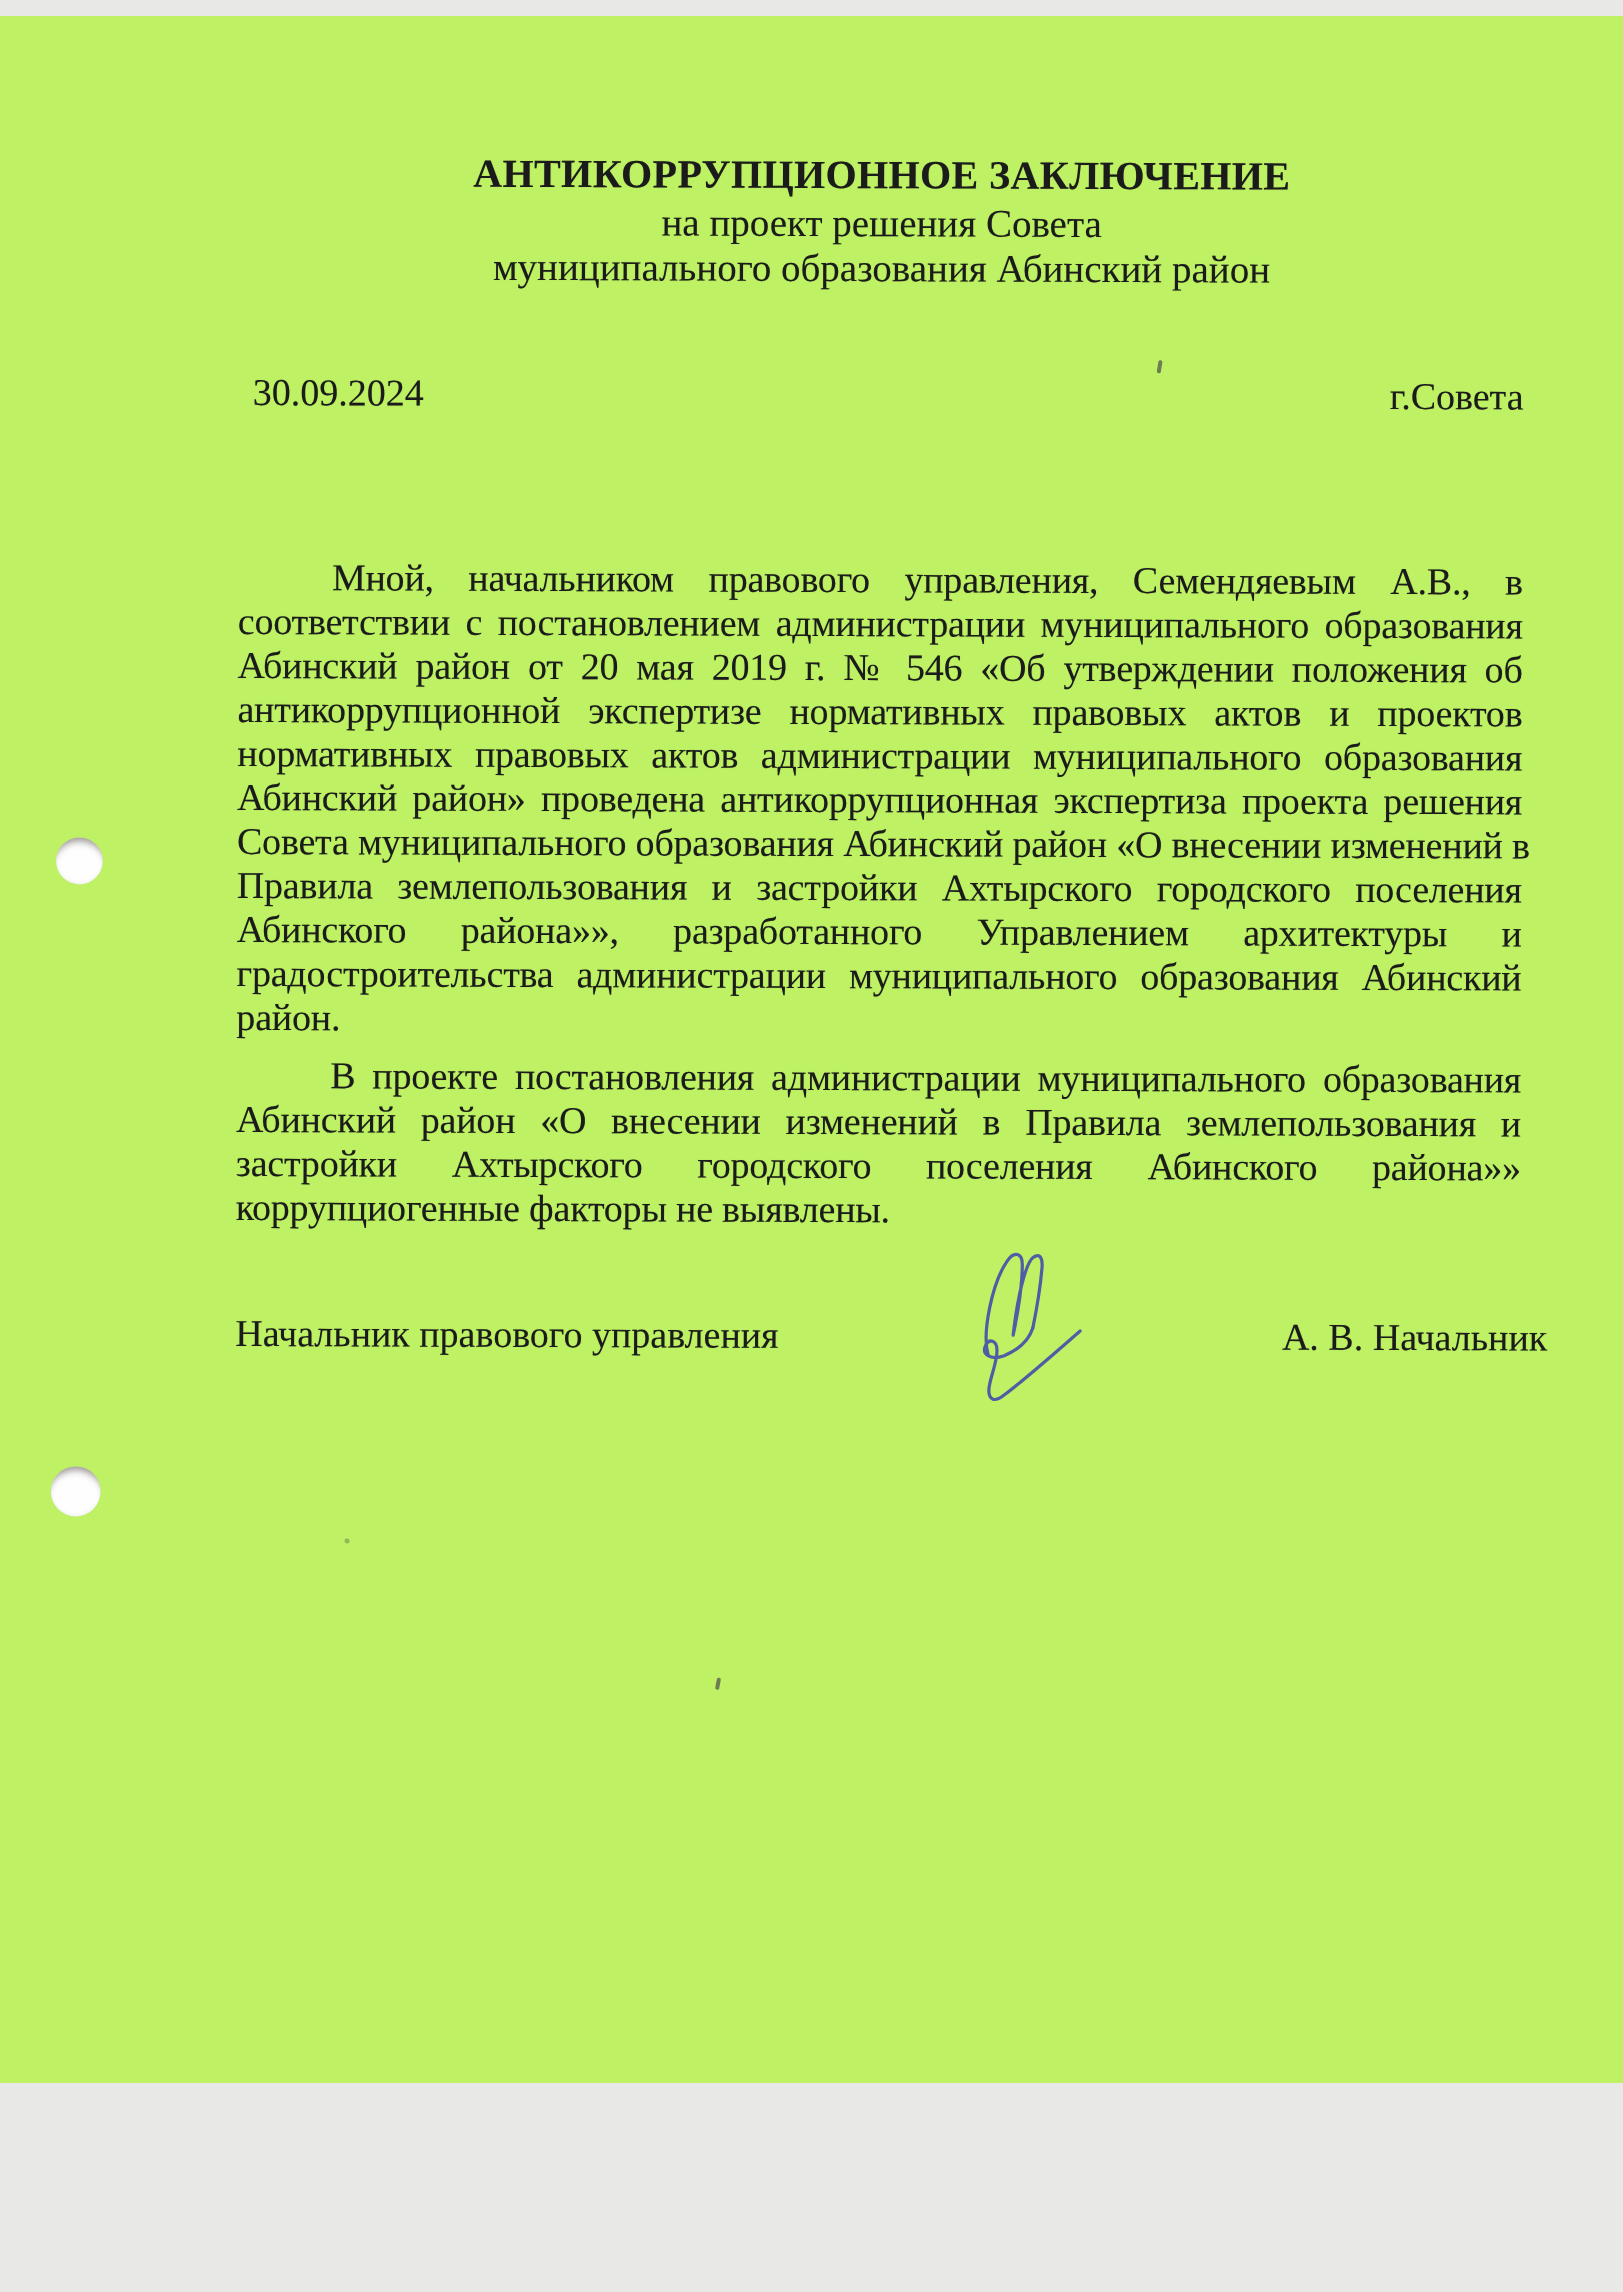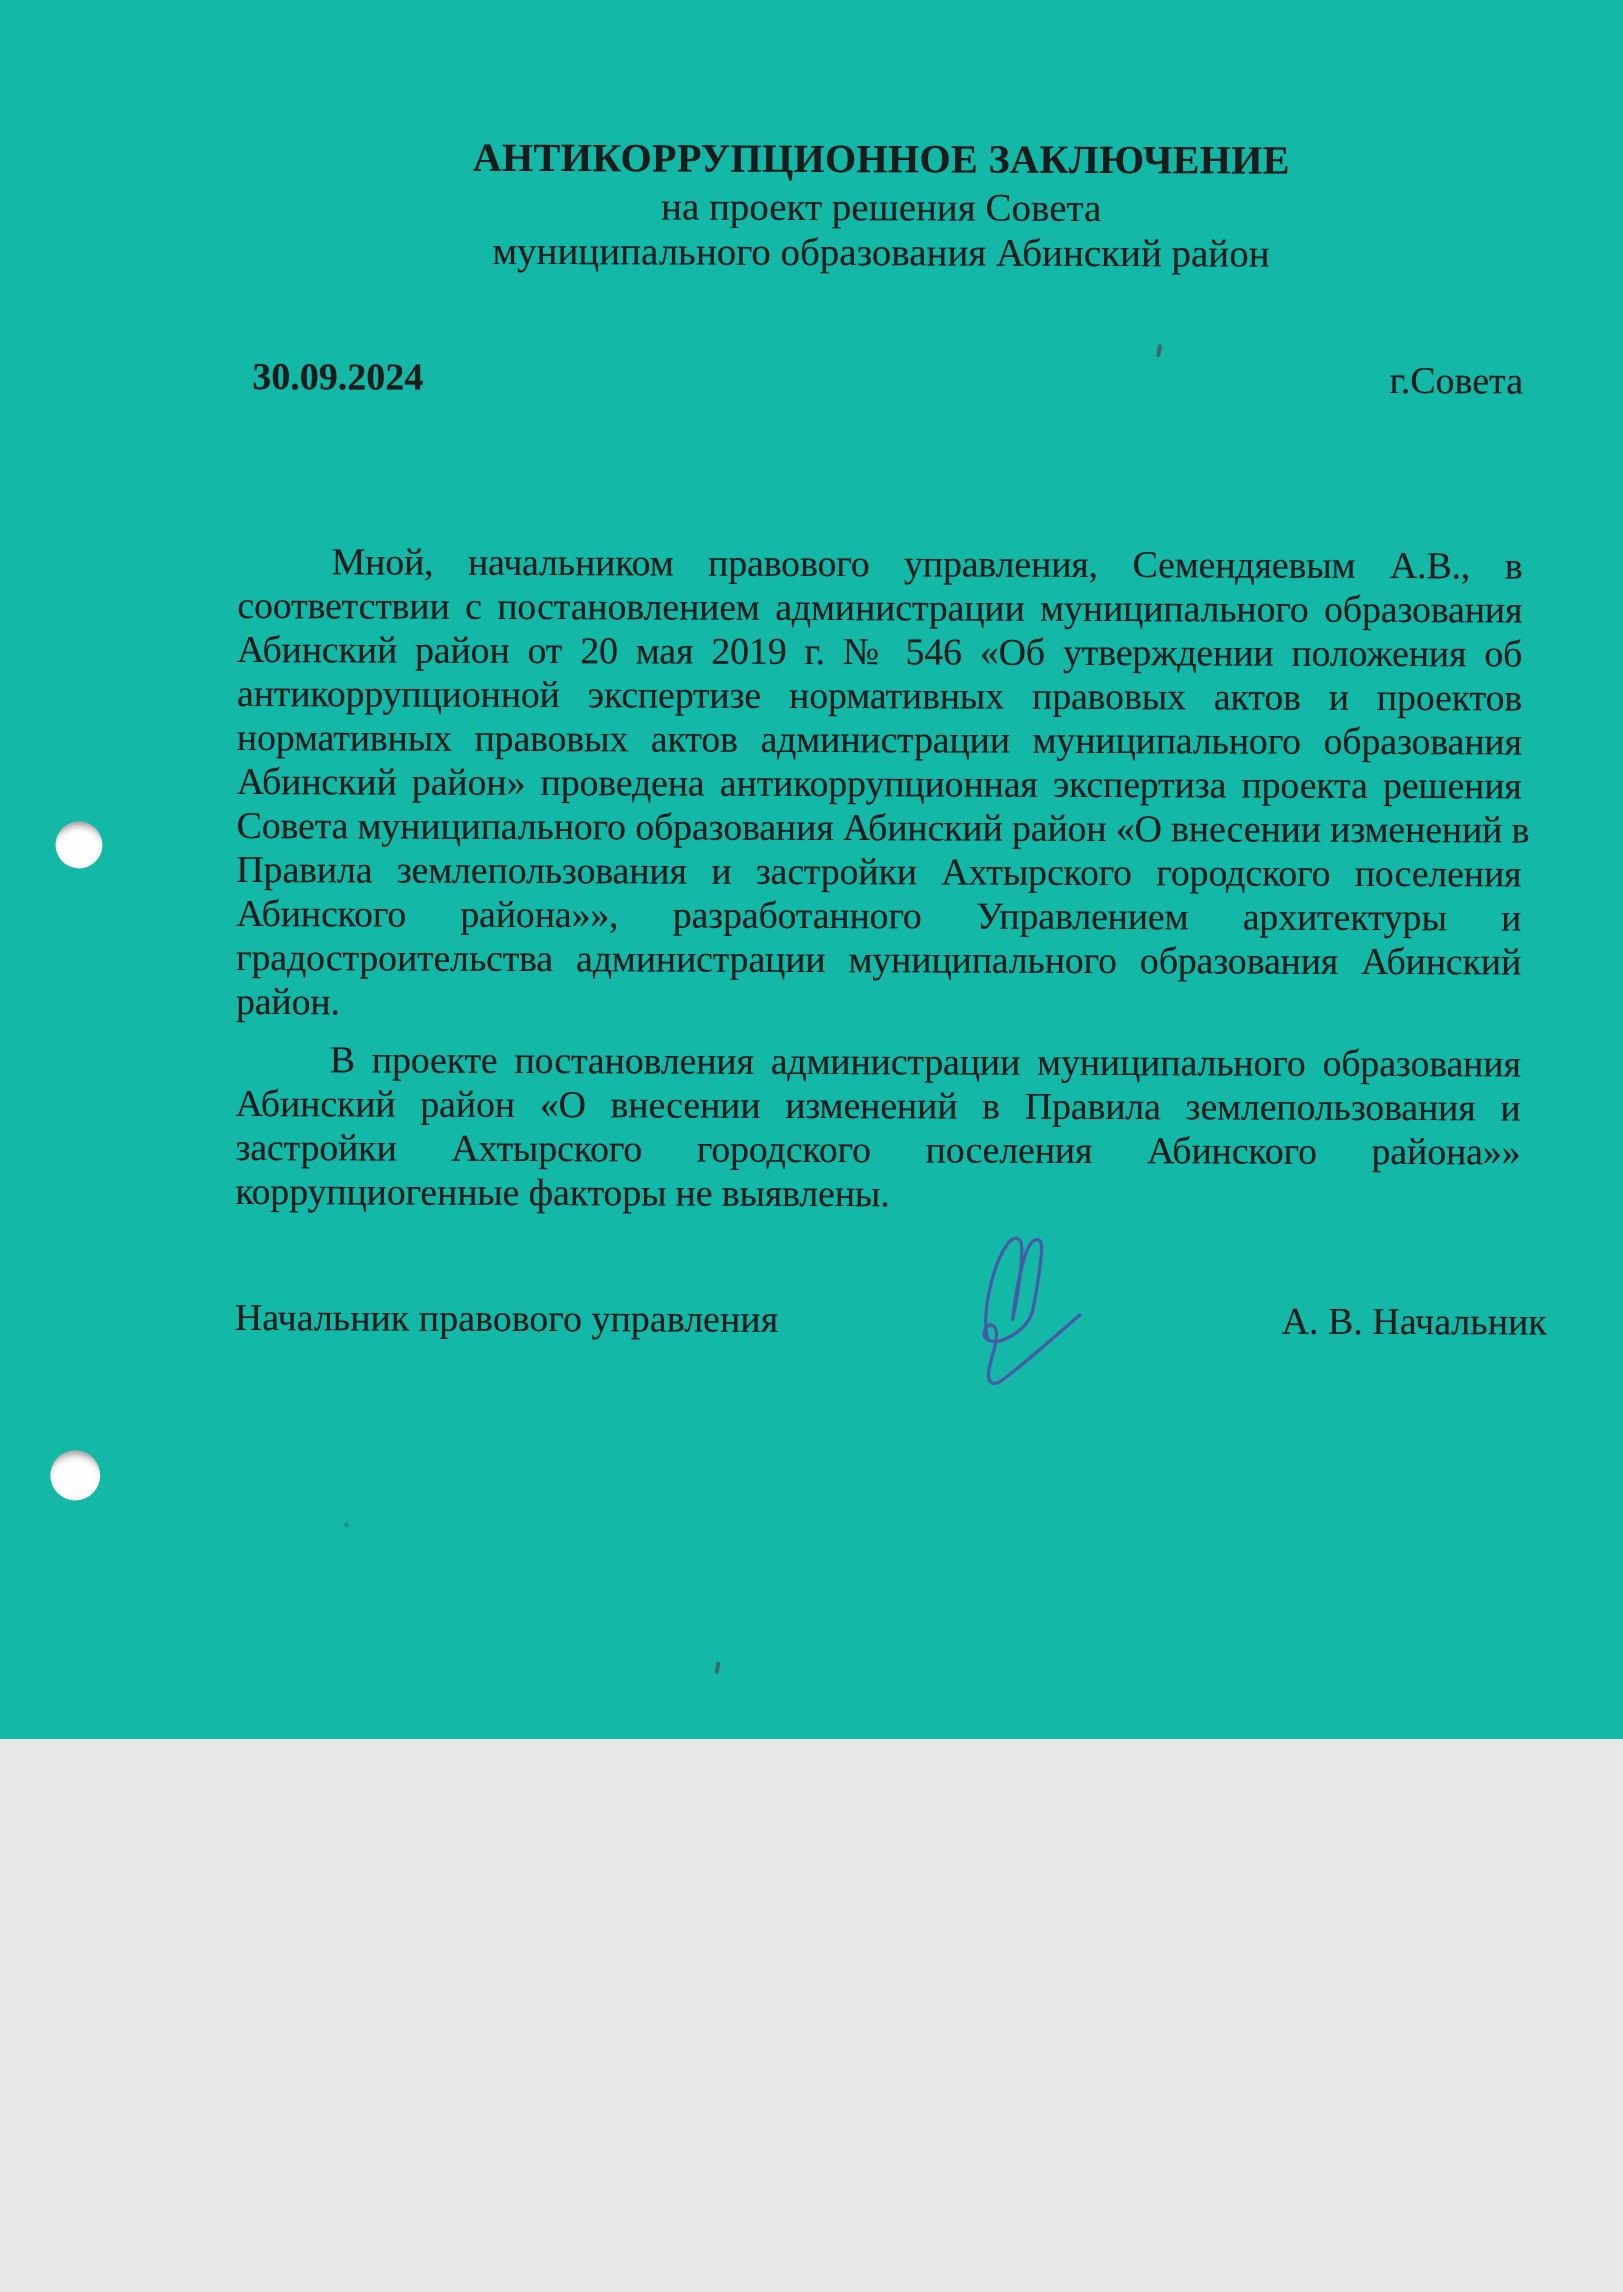--- a/index.html
+++ b/index.html
@@ -1,21 +1,21 @@
 <!DOCTYPE html>
 <html lang="ru" style="font-size:14.3px"><head>
 <meta charset="utf-8">
 <style>
   html, body { margin: 0; padding: 0; background: #e8e8e6; }
   .page {
     position: relative;
     width: 1624px;
-    height: 1739px;
-    margin: 0 auto;
-    background: #14b8a6;
+    height: 2067px;
+    margin: 16px auto;
+    background: #bef264;
     overflow: hidden;
     font-family: "Liberation Serif", "DejaVu Serif", serif;
     color: #1b1b1b;
   }
   .scan-tilt {
     position: absolute;
     inset: 0;
     transform: rotate(0.2deg);
     transform-origin: 50% 40%;
   }
@@ -50,21 +50,21 @@
     position: absolute;
     top: 356px;
     left: 0;
     width: 100%;
     font-size: 38px;
     line-height: 44px;
     display: flex;
     justify-content: space-between;
     text-shadow: 0 0 0.9px rgba(0,0,0,.30);
   }
-  .date-row .doc-date { padding-left: 14.3px; font-weight: bold; }
+  .date-row .doc-date { padding-left: 14.3px; }
   
   .para {
     position: absolute;
     left: 0;
     width: 100%;
     font-size: 38px;
     text-shadow: 0 0 0.9px rgba(0,0,0,.32);
   }
   #p1 { top: 541px; }
   #p2 { top: 1039px; }

